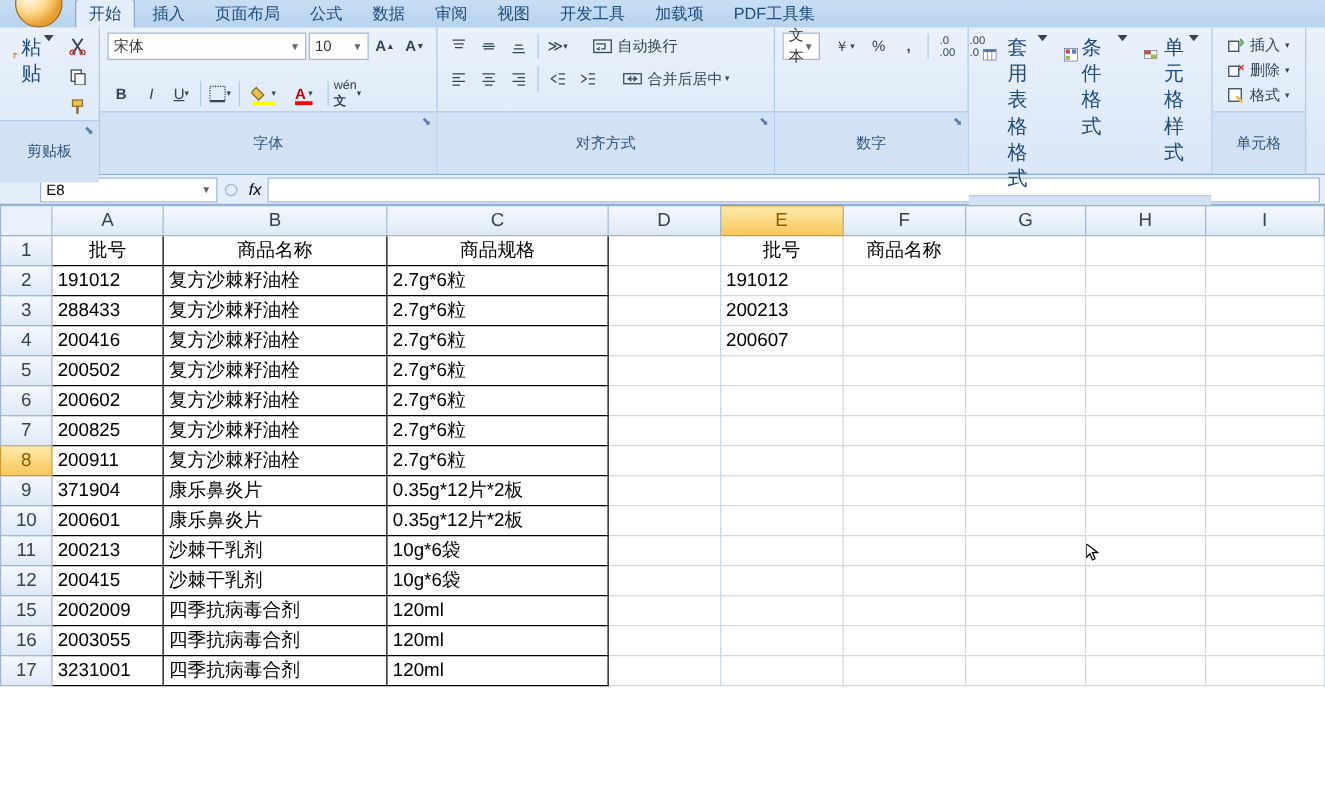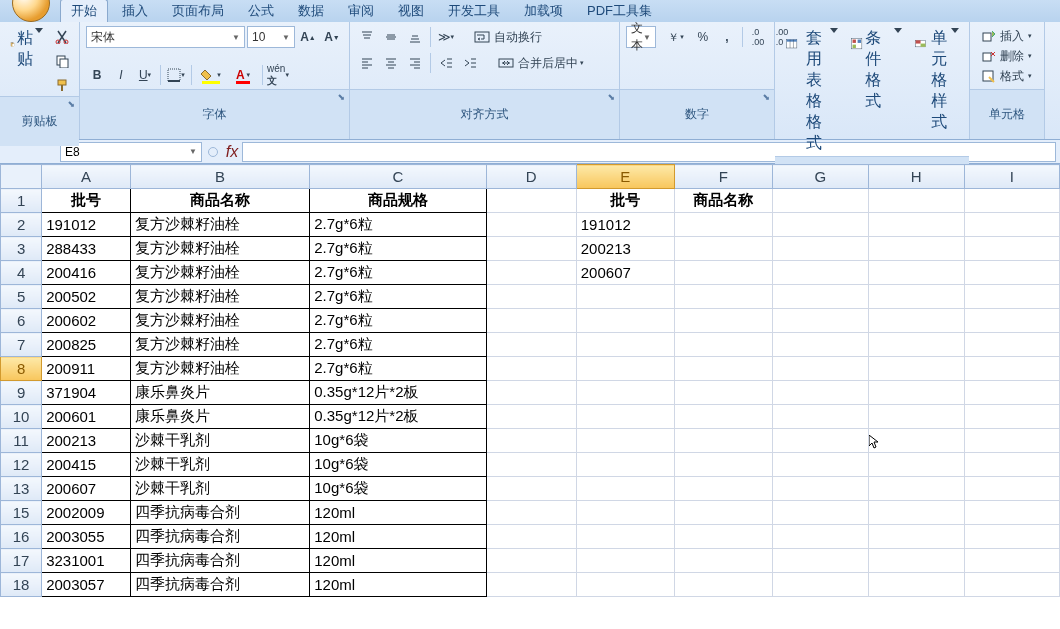--- a/index.html
+++ b/index.html
@@ -20,36 +20,36 @@
 .group-label .launcher { position: absolute; right: 4px; top: 2px; font-size: 9px; color: #5a7ca5; cursor:pointer;}
 .bigbtn { display: flex; flex-direction: row; align-items: flex-start; gap: 2px; padding: 2px 4px; font-size: 16px; color: #1e4a7a; min-width: 40px; cursor:pointer;}
 .bigbtn .ic { width: 32px; height: 32px; display:flex; align-items:center; justify-content:center;}
 .smallcol { display: flex; flex-direction: column; gap: 2px; }
 .smallbtn { width: 22px; height: 22px; border: 1px solid transparent; display:flex;align-items:center;justify-content:center; font-size:12px; color:#345; cursor:pointer;}
 .row { display:flex; gap:2px; align-items:center; }
 .combo { height: 22px; background:#fff; border:1px solid #9db8d9; display:flex; align-items:center; padding:0 4px; font-size:12px; color:#333; }
 .combo .dd { margin-left:auto; font-size:8px; color:#666; }
 
 
-.fxbar { height: 24px; background:#e4eefb; border-bottom:1px solid #8faed4; display:flex; align-items:center;padding-left:28px; }
+.fxbar { height: 24px; background:#e4eefb; border-bottom:1px solid #8faed4; display:flex; align-items:center; }
 .namebox { width: 142px; height: 20px; background:#fff; border:1px solid #9db8d9; margin:0 2px 0 32px; display:flex; align-items:center; padding:0 4px; font-size:12px;}
 .namebox .dd{margin-left:auto;font-size:8px;color:#666;}
-.fxsym { width:20px; text-align:center; font-style:italic; color:#7f1d1d; font-size:16px;}
+.fxsym { width:20px; text-align:center; font-style:italic; color:#000000; font-size:13px;}
 .fxinput { flex:1; height:20px; background:#fff; border:1px solid #9db8d9; margin-right:4px;}
 .circ8 { width:10px;height:10px;border:1px solid #9db8d9;border-radius:50%; margin:0 4px;}
 
 
 .gridwrap { position:relative; height: calc(629px - 22px - 118px - 24px); overflow:hidden; background:#fff;}
 table.grid { border-collapse: collapse; table-layout: fixed; }
 .grid th, .grid td { border: 1px solid #d0d7e5; height: 24px; font-size: 15px; padding: 0 4px; overflow:hidden; white-space:nowrap; }
 .grid th { background: linear-gradient(#f4f8fd,#dee9f7); color:#345; font-weight:normal; text-align:center; border-color:#9db6d8;}
 .grid .rowhdr { background: linear-gradient(#f4f8fd,#dee9f7); text-align:center; color:#345; border-color:#9db6d8; width:42px;}
 .grid .selall { width:42px; background:#e9f1fb; }
 .bordered { border:1px solid #000 !important; }
-.hdrcell { text-align:center;font-weight:bold; }
+.hdrcell { text-align:center; }
 .datacell { text-align:left; }
 .numcell { text-align:left; }
 .rowhdr.sel, th.colhdr.sel { background: linear-gradient(#fde9a8,#f8c65c); color:#8a5a00; border-color:#d29a2e;}
 .cursor { position:absolute; width:10px; height:14px; }
 .cursor svg { width:100%;height:100%;}
 
 .tri { width:0;height:0;border-left:4px solid transparent;border-right:4px solid transparent;border-top:5px solid #345;display:inline-block;vertical-align:middle;}
 
 </style>
 </head>
@@ -533,32 +533,20 @@
           <td class="datacell bordered">沙棘干乳剂</td>
           <td class="datacell bordered">10g*6袋</td>
           <td class="datacell"></td>
           <td class="datacell"></td>
           <td class="datacell"></td>
           <td class="datacell"></td>
           <td class="datacell"></td>
           <td class="datacell"></td>
         </tr>
         <tr>
-          <td class="rowhdr">13</td>
-          <td class="numcell bordered">200607</td>
-          <td class="datacell bordered">沙棘干乳剂</td>
-          <td class="datacell bordered">10g*6袋</td>
-          <td class="datacell"></td>
-          <td class="datacell"></td>
-          <td class="datacell"></td>
-          <td class="datacell"></td>
-          <td class="datacell"></td>
-          <td class="datacell"></td>
-        </tr>
-        <tr>
           <td class="rowhdr">15</td>
           <td class="numcell bordered">2002009</td>
           <td class="datacell bordered">四季抗病毒合剂</td>
           <td class="datacell bordered">120ml</td>
           <td class="datacell"></td>
           <td class="datacell"></td>
           <td class="datacell"></td>
           <td class="datacell"></td>
           <td class="datacell"></td>
           <td class="datacell"></td>
@@ -571,32 +559,20 @@
           <td class="datacell"></td>
           <td class="datacell"></td>
           <td class="datacell"></td>
           <td class="datacell"></td>
           <td class="datacell"></td>
           <td class="datacell"></td>
         </tr>
         <tr>
           <td class="rowhdr">17</td>
           <td class="numcell bordered">3231001</td>
-          <td class="datacell bordered">四季抗病毒合剂</td>
-          <td class="datacell bordered">120ml</td>
-          <td class="datacell"></td>
-          <td class="datacell"></td>
-          <td class="datacell"></td>
-          <td class="datacell"></td>
-          <td class="datacell"></td>
-          <td class="datacell"></td>
-        </tr>
-        <tr>
-          <td class="rowhdr">18</td>
-          <td class="numcell bordered">2003057</td>
           <td class="datacell bordered">四季抗病毒合剂</td>
           <td class="datacell bordered">120ml</td>
           <td class="datacell"></td>
           <td class="datacell"></td>
           <td class="datacell"></td>
           <td class="datacell"></td>
           <td class="datacell"></td>
           <td class="datacell"></td>
         </tr>
       </tbody>

